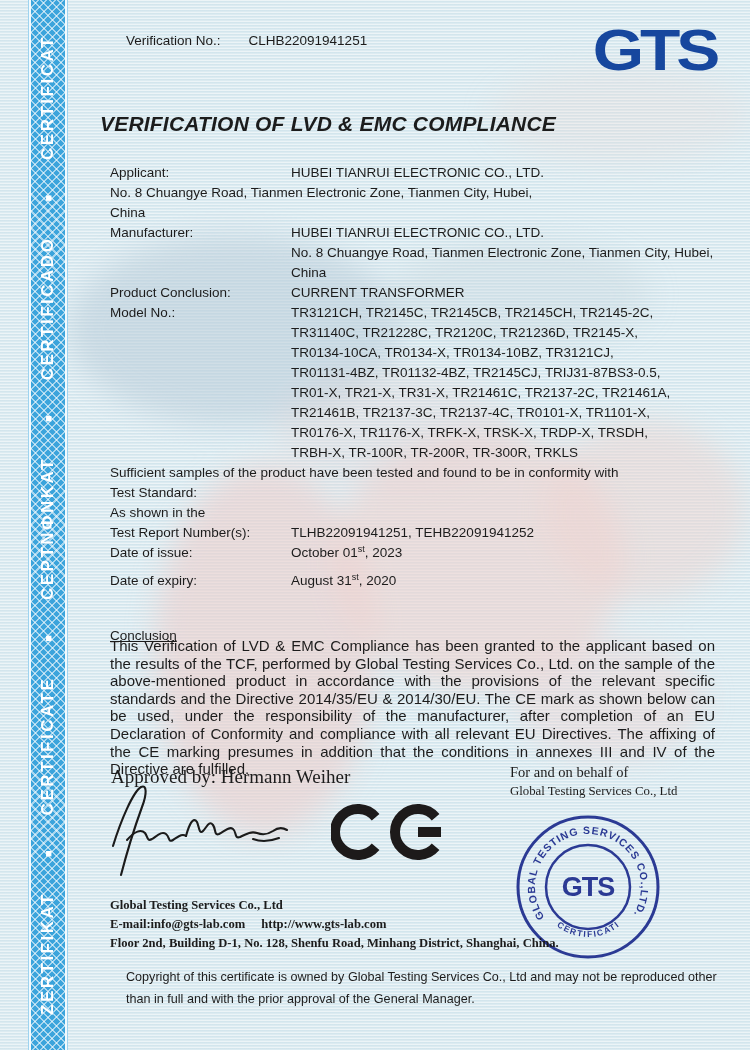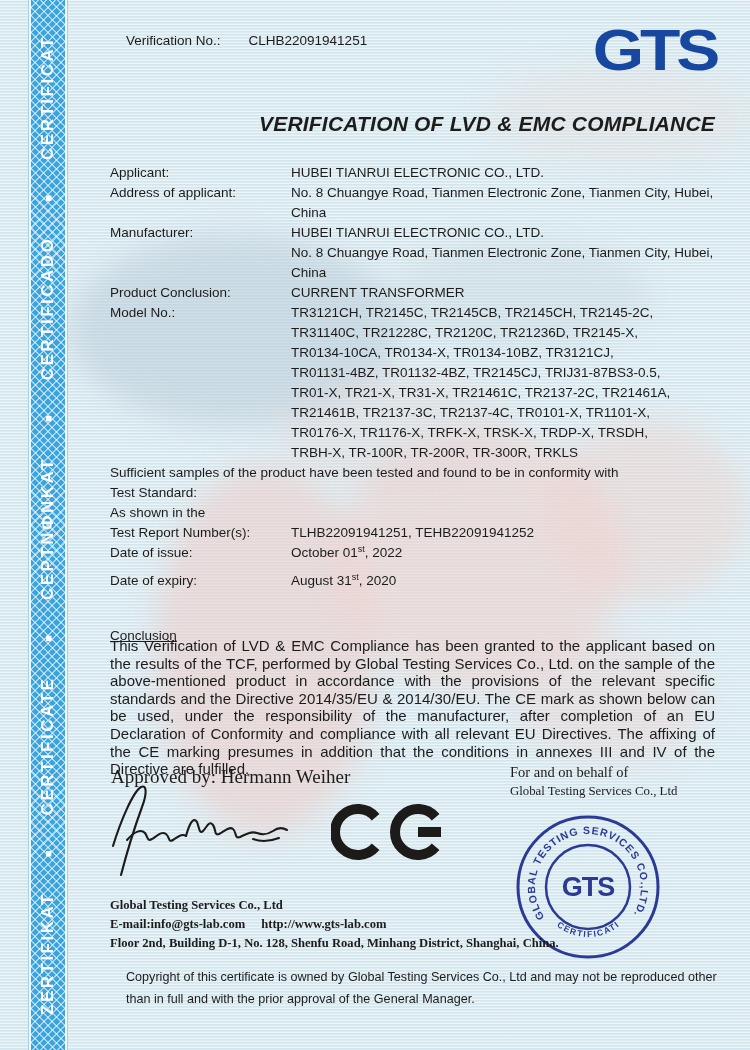--- a/index.html
+++ b/index.html
@@ -36,21 +36,21 @@
   .band-sep  { font-size:11px; }
   
   .verif-row { position:absolute; left:110px; top:33px; font-size:13.5px;margin-left:16px; }
   .verif-row .val { margin-left:28px; }
   .gts-logo {
     position:absolute; left:582px; top:16px; width:145px; text-align:center;
     font-size:66px; font-weight:700; color:#17479e; letter-spacing:-4px;
     transform:scaleY(.88); transform-origin:top;
   }
   .title {
-    position:absolute; left:100px; top:112px; width:615px; text-align:right;
+    position:absolute; left:100px; top:112px; width:615px; text-align:left;
     font-size:21px; font-weight:700; font-style:italic; letter-spacing:.2px;
   }
   
   .fields { position:absolute; left:110px; top:163px; width:605px; font-size:13.5px; line-height:20px; }
   .frow { display:flex;gap:8px; }
   .flabel { width:173px; flex:0 0 173px; }
   .fvalue { width:432px; }
   .gap8 { height:8px; }
   sup { font-size:9px; vertical-align:super; line-height:0; }
   
@@ -116,21 +116,20 @@
   </div>
   <div class="gts-logo">GTS</div>
   <div class="title">VERIFICATION OF LVD &amp; EMC COMPLIANCE</div>
 
   <div class="fields">
     <div class="frow">
       <div class="flabel">Applicant:</div>
       <div class="fvalue">HUBEI TIANRUI ELECTRONIC CO., LTD.</div>
     </div>
     <div class="frow">
-      <div class="flabel">Address of applicant:</div>
       <div class="fvalue">No. 8 Chuangye Road, Tianmen Electronic Zone, Tianmen City, Hubei, China</div>
     </div>
     <div class="frow">
       <div class="flabel">Manufacturer:</div>
       <div class="fvalue">
         <div>HUBEI TIANRUI ELECTRONIC CO., LTD.</div>
         <div>No. 8 Chuangye Road, Tianmen Electronic Zone, Tianmen City, Hubei, China</div>
       </div>
     </div>
     <div class="frow">
@@ -154,21 +153,21 @@
     <div class="frow">
       <div class="flabel">Test Standard:</div>
     </div>
     <div>As shown in the</div>
     <div class="frow">
       <div class="flabel">Test Report Number(s):</div>
       <div class="fvalue">TLHB22091941251, TEHB22091941252</div>
     </div>
     <div class="frow">
       <div class="flabel">Date of issue:</div>
-      <div class="fvalue"><span>October 01</span><sup>st</sup><span>, 2022</span></div>
+      <div class="fvalue"><span>October 01</span><sup>st</sup><span>, 2023</span></div>
     </div>
     <div class="gap8"></div>
     <div class="frow">
       <div class="flabel">Date of expiry:</div>
       <div class="fvalue"><span>August 31</span><sup>st</sup><span>, 2020</span></div>
     </div>
   </div>
 
   <div class="conclusion-head">Conclusion</div>
   <div class="conclusion-body">This Verification of LVD &amp; EMC Compliance has been granted to the applicant based on the results of the TCF, performed by Global Testing Services Co., Ltd. on the sample of the above-mentioned product in accordance with the provisions of the relevant specific standards and the Directive 2014/35/EU &amp; 2014/30/EU. The CE mark as shown below can be used, under the responsibility of the manufacturer, after completion of an EU Declaration of Conformity and compliance with all relevant EU Directives. The affixing of the CE marking presumes in addition that the conditions in annexes III and IV of the Directive are fulfilled.</div>

